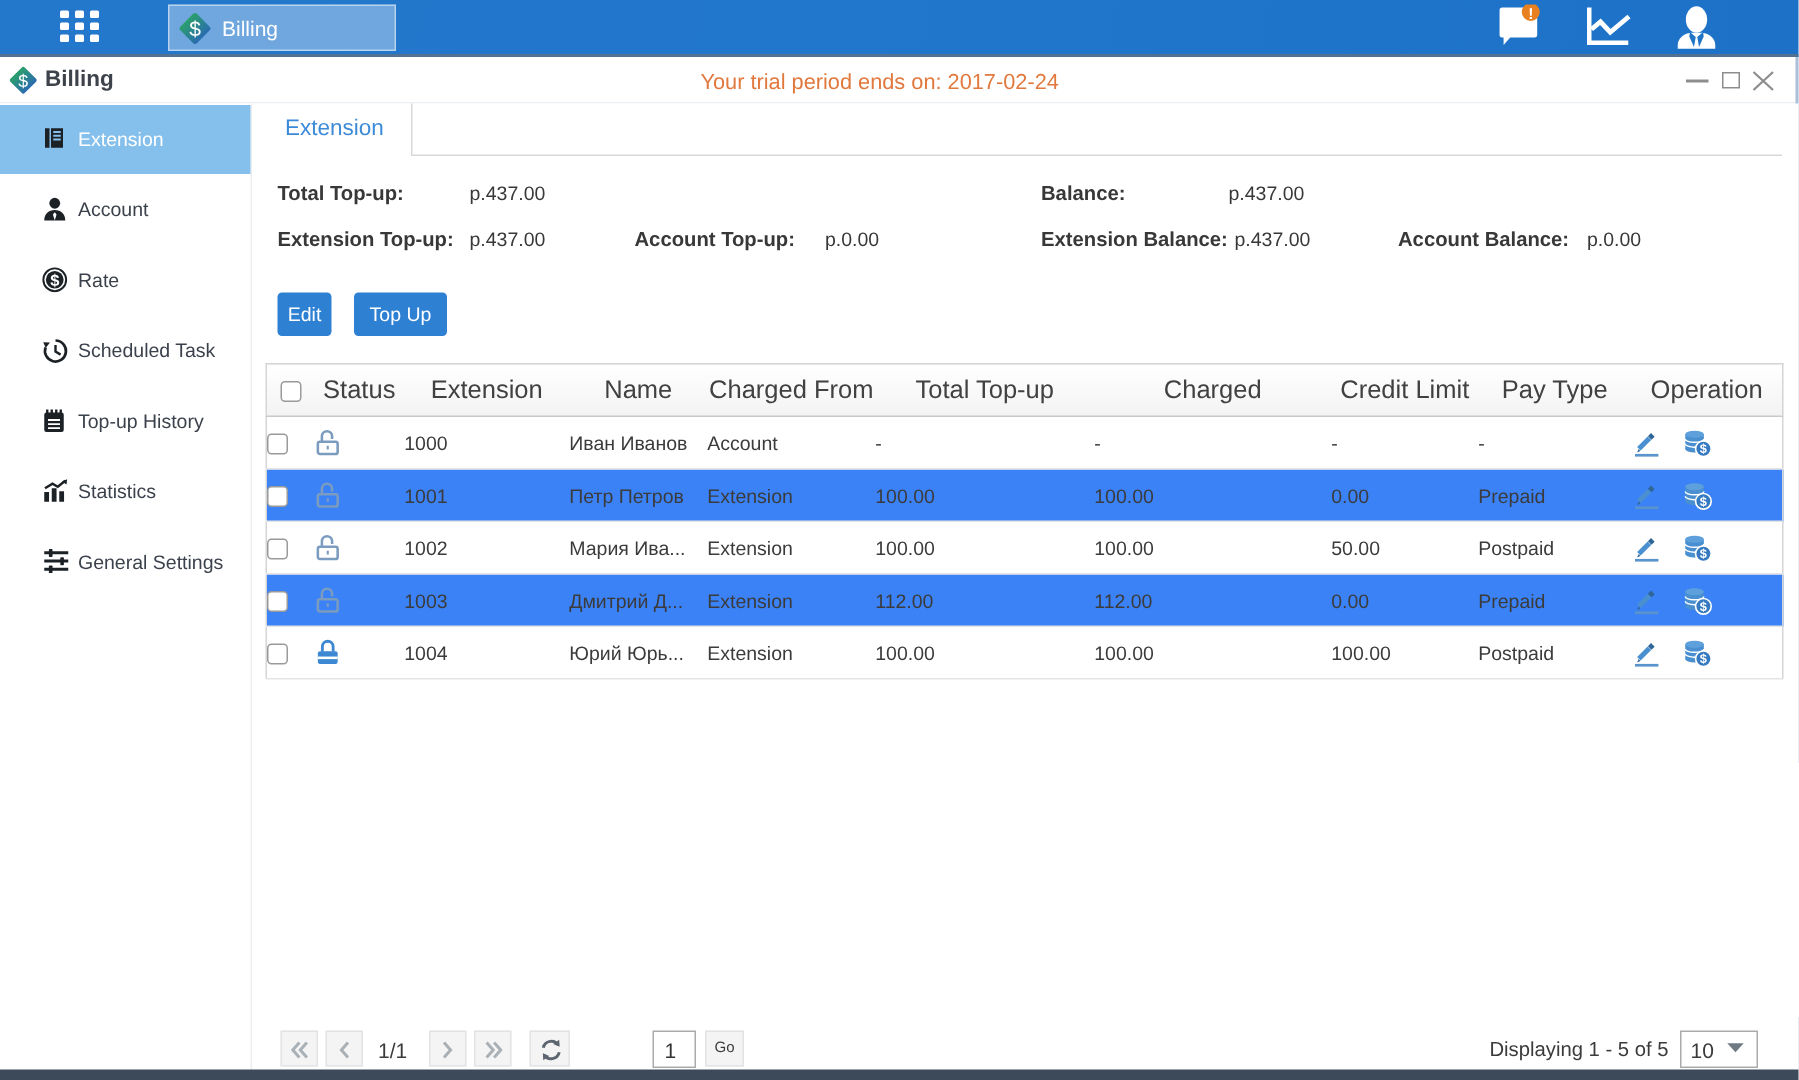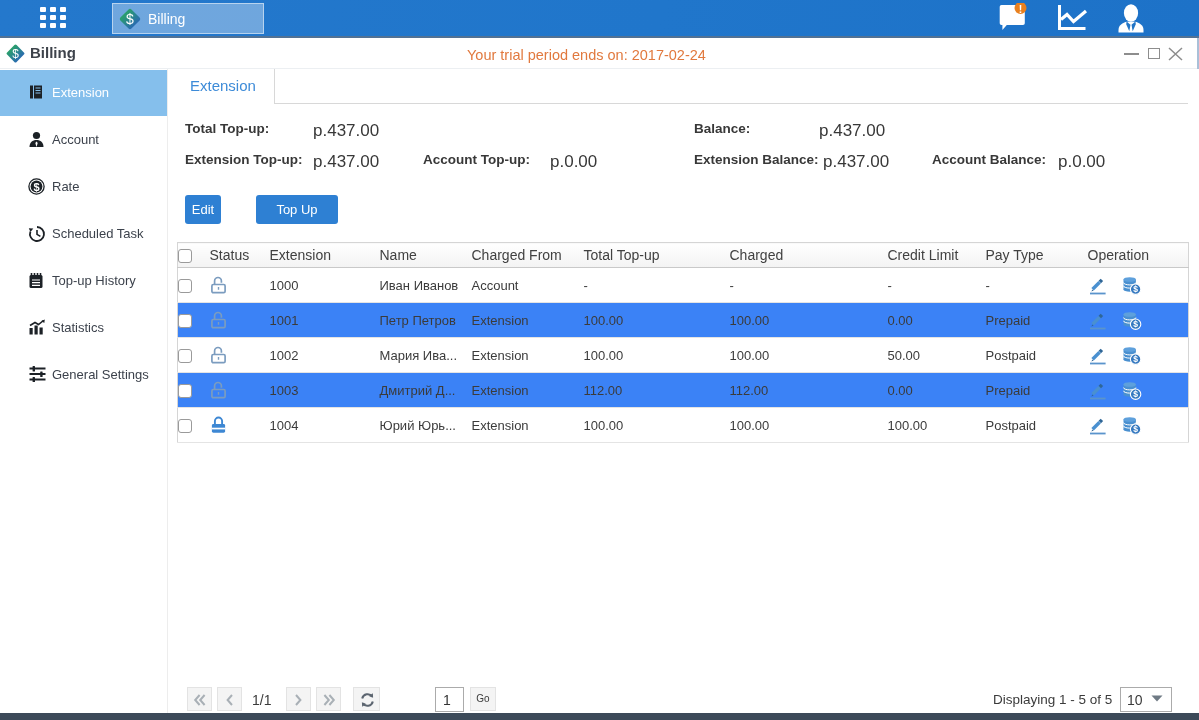--- a/index.html
+++ b/index.html
@@ -31,29 +31,29 @@
 .sideitem.sel .label { color:#fff; }
 .sideitem svg { position:absolute; left:28px; top:14px; }
 
 
 #content { position:absolute; left:168px; top:69px; width:1031px; height:645px; background:#fff; }
 #tab1 { position:absolute; left:0; top:0; width:107px; height:35px; border-right:1px solid #d8d8d8; }
 #tab1 span { position:absolute; left:22px; top:8px; font-size:15px; color:#3d8bd8; }
 #tabline { position:absolute; left:107px; top:34px; width:913px; height:1px; background:#d8d8d8; }
 
 .slabel { position:absolute; font-size:13.5px; font-weight:bold; color:#383838; }
-.sval { position:absolute; font-size:17px; color:#383838; }
+.sval { position:absolute; font-size:13px; color:#383838; }
 
 .btn { position:absolute; background:#2e80d3; color:#fff; font-size:13px; text-align:center; border-radius:3px; font-family:"Liberation Sans", sans-serif; border:none; }
 
 
 #grid { position:absolute; left:177px; top:242px; width:1011px; }
 table { border-collapse:collapse; width:1011px; table-layout:fixed; }
 #grid table { border:1px solid #d5d5d5; border-bottom-color:#e0e0e0; }
-th { height:25px; background:linear-gradient(#ffffff,#f3f3f3); border-bottom:1px solid #c9c9c9; font-size:14px; font-weight:normal; color:#414141; text-align:left; }
+th { height:35px; background:linear-gradient(#ffffff,#f3f3f3); border-bottom:1px solid #c9c9c9; font-size:17px; font-weight:normal; color:#414141; text-align:center; }
 td { height:35px; border-bottom:1px solid #e4e4e4; font-size:13px; color:#3b3b3b; text-align:left; }
 tr.alt td { background:#3b82f6; }
 .cb { width:14px; height:14px; border:1px solid #9a9a9a; border-radius:3px; background:#fff; display:inline-block; vertical-align:middle; }
 .ops svg { vertical-align:middle; }
 .ops .sep { display:inline-block; width:14px; }
 .pbtn { position:absolute; top:687px; width:25px; height:24px; background:#f4f4f4; border:1px solid #e3e3e3; color:#a9a9a9; text-align:center; font-size:15px; line-height:22px; }
 .ptext { position:absolute; font-size:14px; color:#3b3b3b; }
 </style>
 </head>
 <body>
@@ -201,21 +201,21 @@
     <div class="slabel" style="left:17px;top:83px">Extension Top-up:</div>
     <div class="sval" style="left:145px;top:83px">p.437.00</div>
     <div class="slabel" style="left:255px;top:83px">Account Top-up:</div>
     <div class="sval" style="left:382px;top:83px">p.0.00</div>
     <div class="slabel" style="left:526px;top:83px">Extension Balance:</div>
     <div class="sval" style="left:655px;top:83px">p.437.00</div>
     <div class="slabel" style="left:764px;top:83px">Account Balance:</div>
     <div class="sval" style="left:890px;top:83px">p.0.00</div>
 
     <div class="btn" style="left:17px;top:126px;width:36px;height:29px;line-height:29px;top:126px">Edit</div>
-    <div class="btn" style="left:88px;top:126px;width:82px;height:29px;line-height:29px">Top Up</div>
+    <div class="btn" style="left:68px;top:126px;width:62px;height:29px;line-height:29px">Top Up</div>
   </div>
 
   <div id="grid">
     <table>
       <colgroup>
         <col style="width:32px">
           <col style="width:60px">
           <col style="width:110px">
           <col style="width:92px">
           <col style="width:112px">

